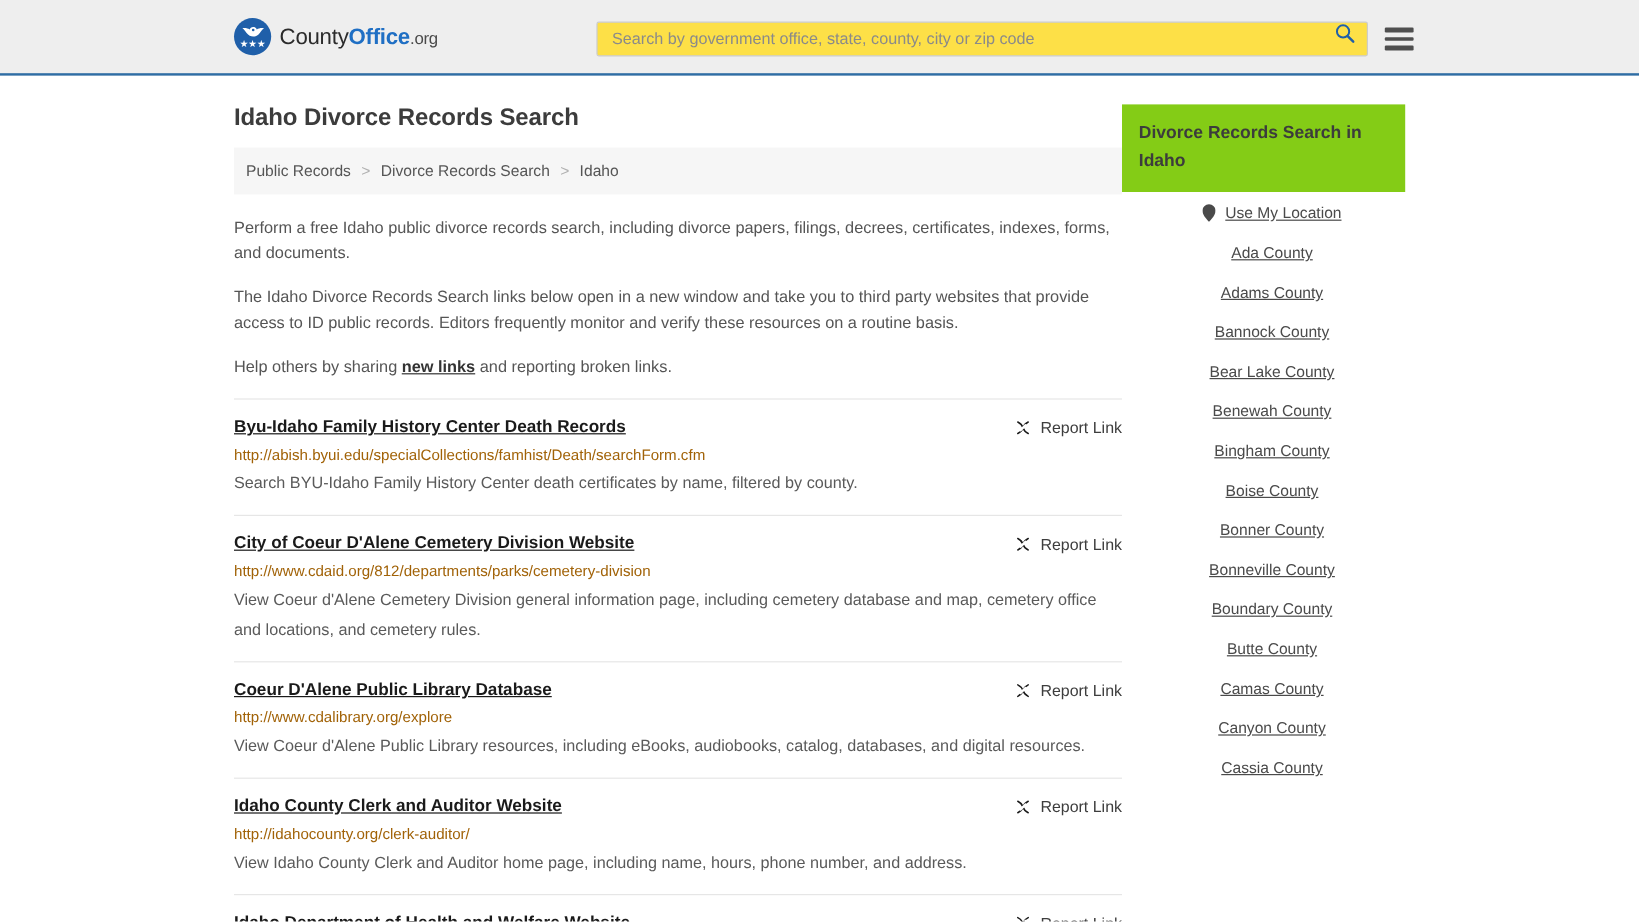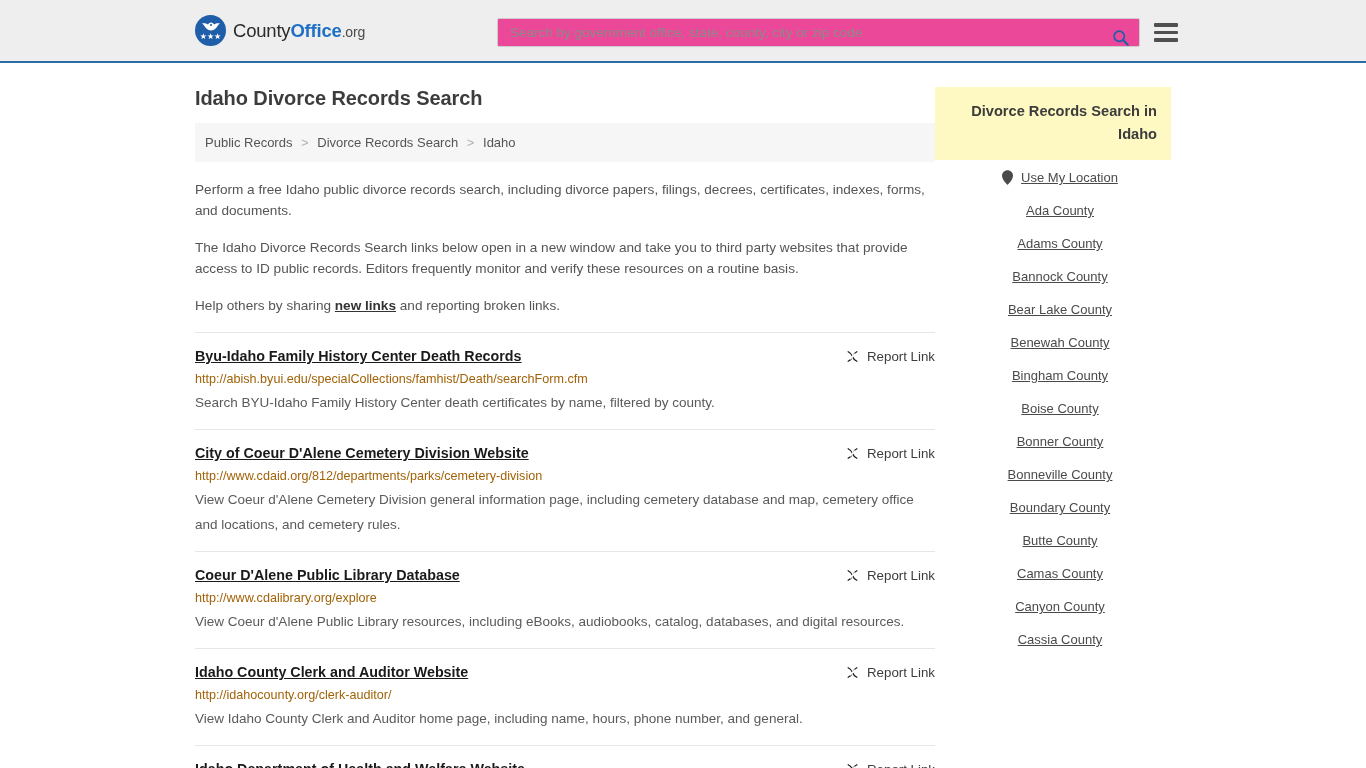--- a/index.html
+++ b/index.html
@@ -65,25 +65,25 @@
   .search-area {
     position: absolute;
     left: 497px;
     top: 18px;
     display: flex;
     align-items: center;
   }
   .search-box {
     width: 643px;
     height: 29px;
-    background: #ec4899;
+    background: #fde047;
     border: 1px solid #cccccc;
     border-radius: 2px;
     display: flex;
-    align-items: flex-end;
+    align-items: flex-start;
     padding: 0 8px 0 10px;
   }
   .search-box input {
     flex: 1 1 auto;
     border: 0;
     outline: 0;
     font-family: "Liberation Sans", sans-serif;
     font-size: 13.5px;
     color: #333;
     background: transparent;
@@ -180,28 +180,27 @@
   }
   .result-desc {
     font-size: 13.5px;
     color: #5a5a5a;
     line-height: 25px;
     margin-top: 3px;
   }
 
   
   .side-panel-title {
-    background: #fef9c3;
+    background: #84cc16;
     padding: 13px 14px 14px 14px;
     font-size: 14.6px;
     font-weight: bold;
     color: #3c3c3c;
     line-height: 23px;
     margin-top: 24px;
-    text-align: right;
   }
   .side-links { padding: 0 0 0 14px; }
   .side-link {
     display: flex; align-items: center;
     gap: 8px;
     padding: 10px 0 8px 0;
     font-size: 13px;
     justify-content: center;
   }
   .side-link a {
@@ -319,21 +318,21 @@
         <div class="report-link">
           <svg width="15" height="15" viewBox="0 0 20 20">
             <path d="M4.2 3.6 C7.5 5.2 9.2 7.6 10 10 C10.8 12.4 12.5 14.8 15.8 16.4" stroke="#1a1a1a" stroke-width="1.7" fill="none" stroke-linecap="round"></path>
             <path d="M15.8 3.6 C12.5 5.2 10.8 7.6 10 10 C9.2 12.4 7.5 14.8 4.2 16.4" stroke="#1a1a1a" stroke-width="1.7" fill="none" stroke-linecap="round"></path>
             <line x1="6.5" y1="13.5" x2="13.5" y2="6.5" stroke="#ffffff" stroke-width="2.6"></line>
           </svg>
           <span class="label">Report Link</span>
         </div>
       </div>
       <div class="result-url">http://idahocounty.org/clerk-auditor/</div>
-      <div class="result-desc">View Idaho County Clerk and Auditor home page, including name, hours, phone number, and general.</div>
+      <div class="result-desc">View Idaho County Clerk and Auditor home page, including name, hours, phone number, and address.</div>
     </div>
 
     <div class="result">
       <div class="result-head">
         <a class="result-title" href="#">Idaho Department of Health and Welfare Website</a>
         <div class="report-link">
           <svg width="15" height="15" viewBox="0 0 20 20">
             <path d="M4.2 3.6 C7.5 5.2 9.2 7.6 10 10 C10.8 12.4 12.5 14.8 15.8 16.4" stroke="#1a1a1a" stroke-width="1.7" fill="none" stroke-linecap="round"></path>
             <path d="M15.8 3.6 C12.5 5.2 10.8 7.6 10 10 C9.2 12.4 7.5 14.8 4.2 16.4" stroke="#1a1a1a" stroke-width="1.7" fill="none" stroke-linecap="round"></path>
             <line x1="6.5" y1="13.5" x2="13.5" y2="6.5" stroke="#ffffff" stroke-width="2.6"></line>

